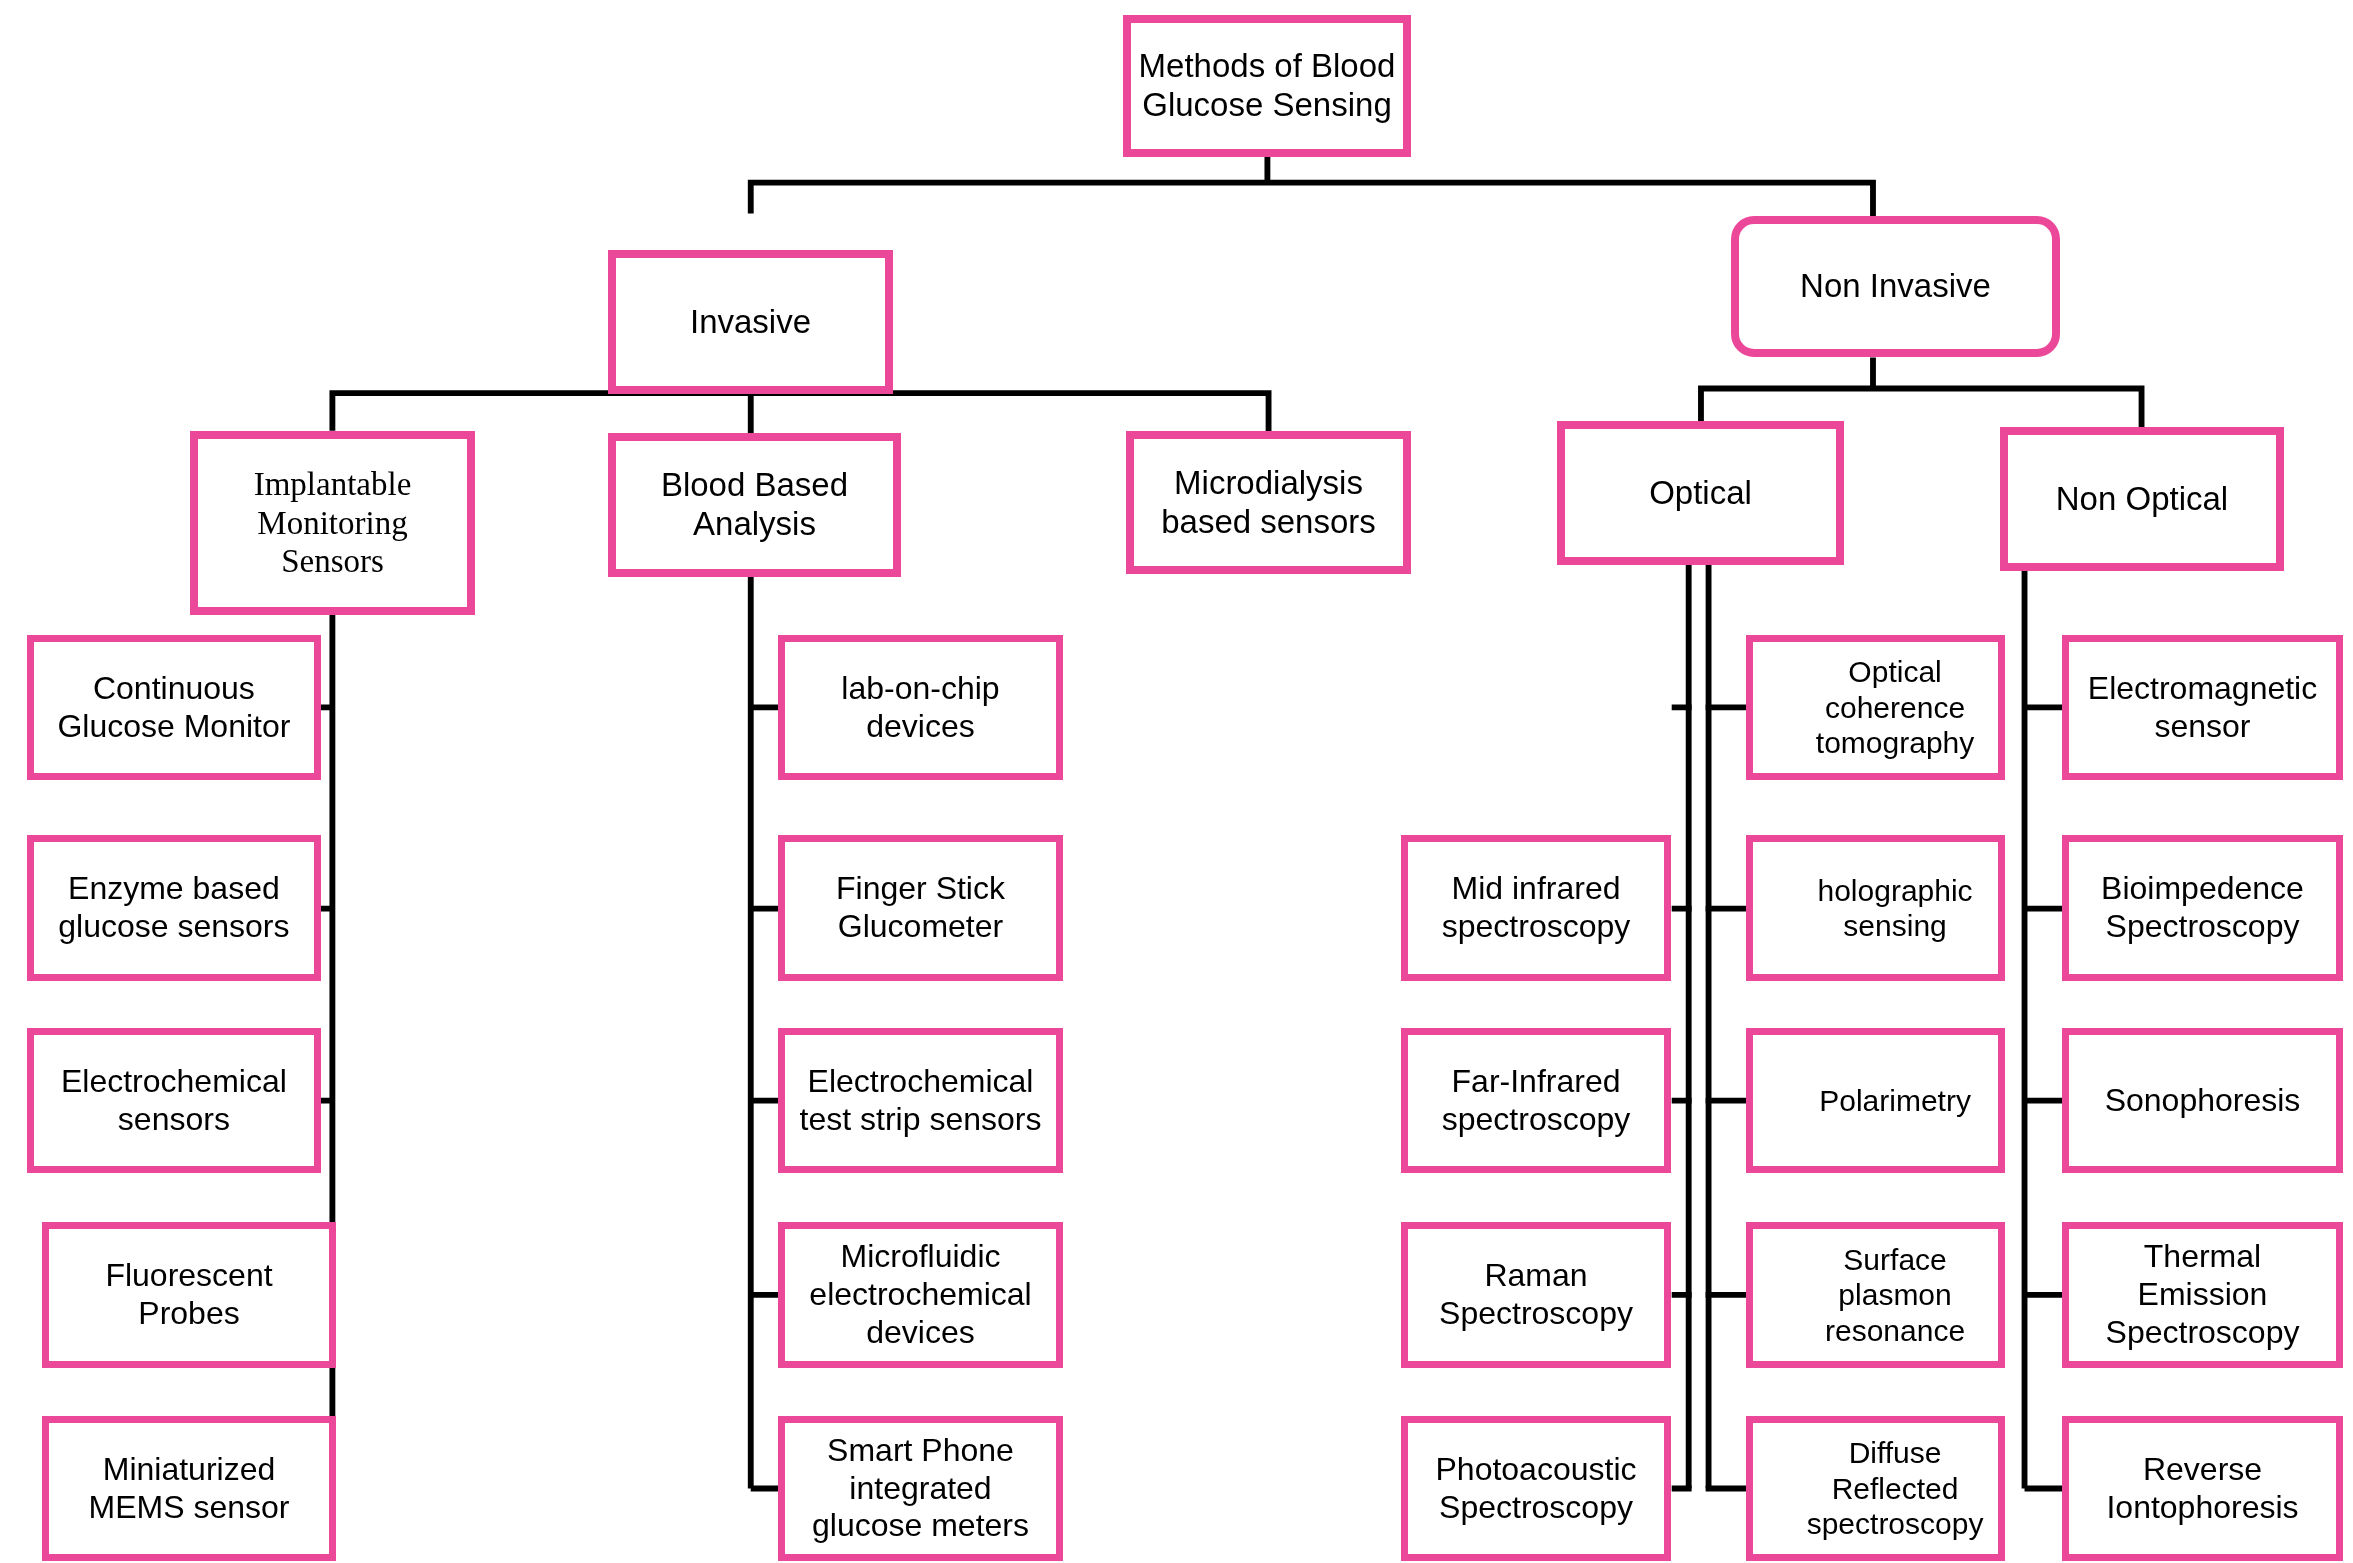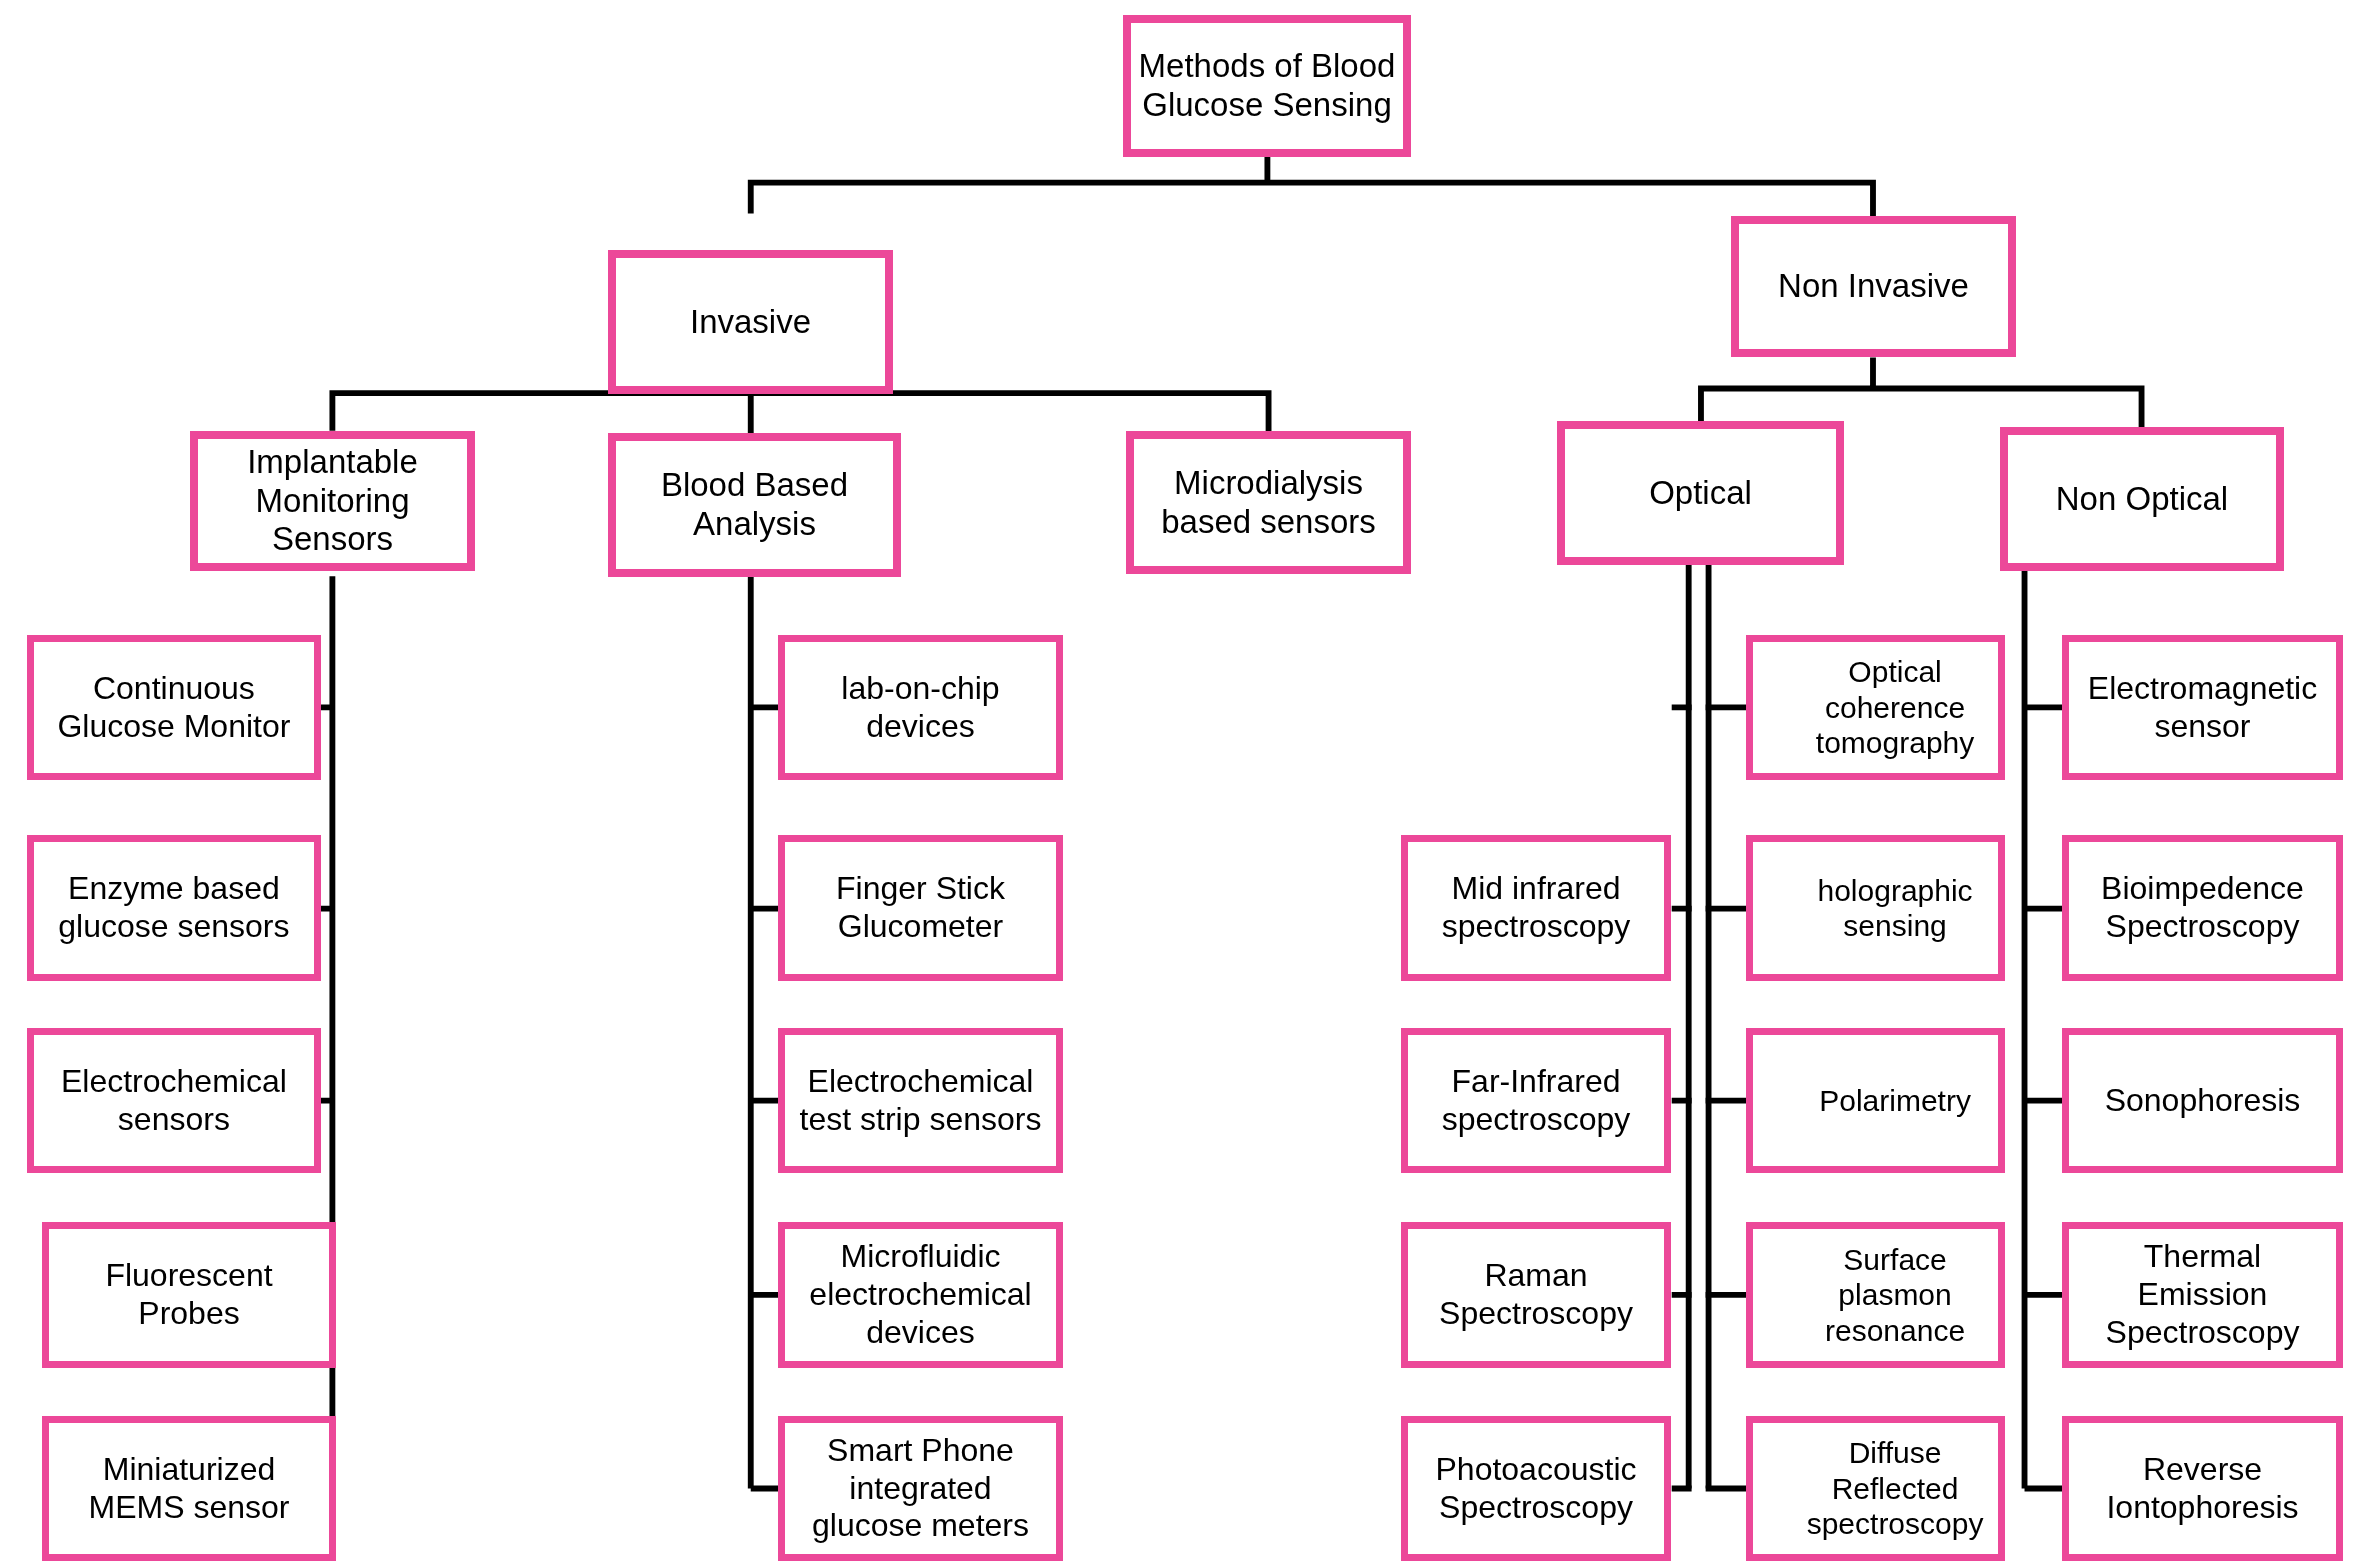--- a/index.html
+++ b/index.html
@@ -23,22 +23,22 @@
     justify-content:center;
     text-align:center;
     font-size:32px;
     line-height:1.18;
     padding:3.5px 5.9px;
   }
   .lvl{border-width:8.2px;font-size:33px;}
   
   #n-root{left:1123px;top:14.6px;width:288px;height:142px;}
   #n-invasive{left:608px;top:214px;width:285px;height:144px;margin-top:36px;}
-  #n-noninvasive{left:1731px;top:216px;width:285px;height:141px;}
-  #n-implantable{left:190px;top:431px;width:285px;height:140px;}
+  #n-noninvasive{left:1731px;top:216px;width:329px;height:141px;border-radius:23px;}
+  #n-implantable{left:190px;top:431px;width:285px;height:184px;font-family:Liberation Serif, serif;}
   #n-bloodbased{left:608px;top:433px;width:293px;height:144px;}
   #n-microdialysis{left:1126px;top:431px;width:285px;height:143px;}
   #n-optical{left:1557px;top:421px;width:287px;height:144px;}
   #n-nonoptical{left:2000px;top:427px;width:284px;height:144px;}
   
   .colA{left:5.9px;width:294px;margin-left:21px;}
   .colA.shift{left:21px;}
   .colB{left:778px;width:285px;}
   .colC{left:1401px;width:270px;}
   .colD{left:1746px;width:259px;font-size:30px;padding-left:45px;}

